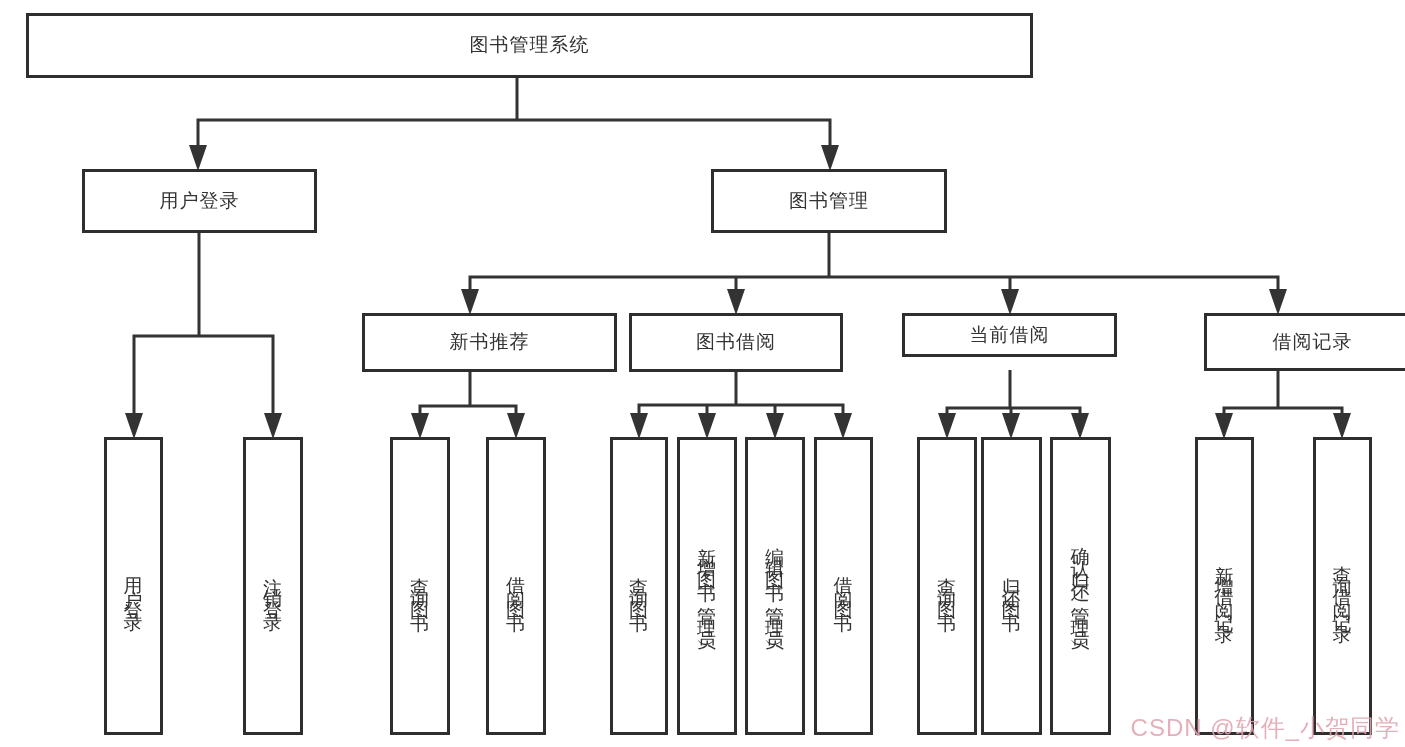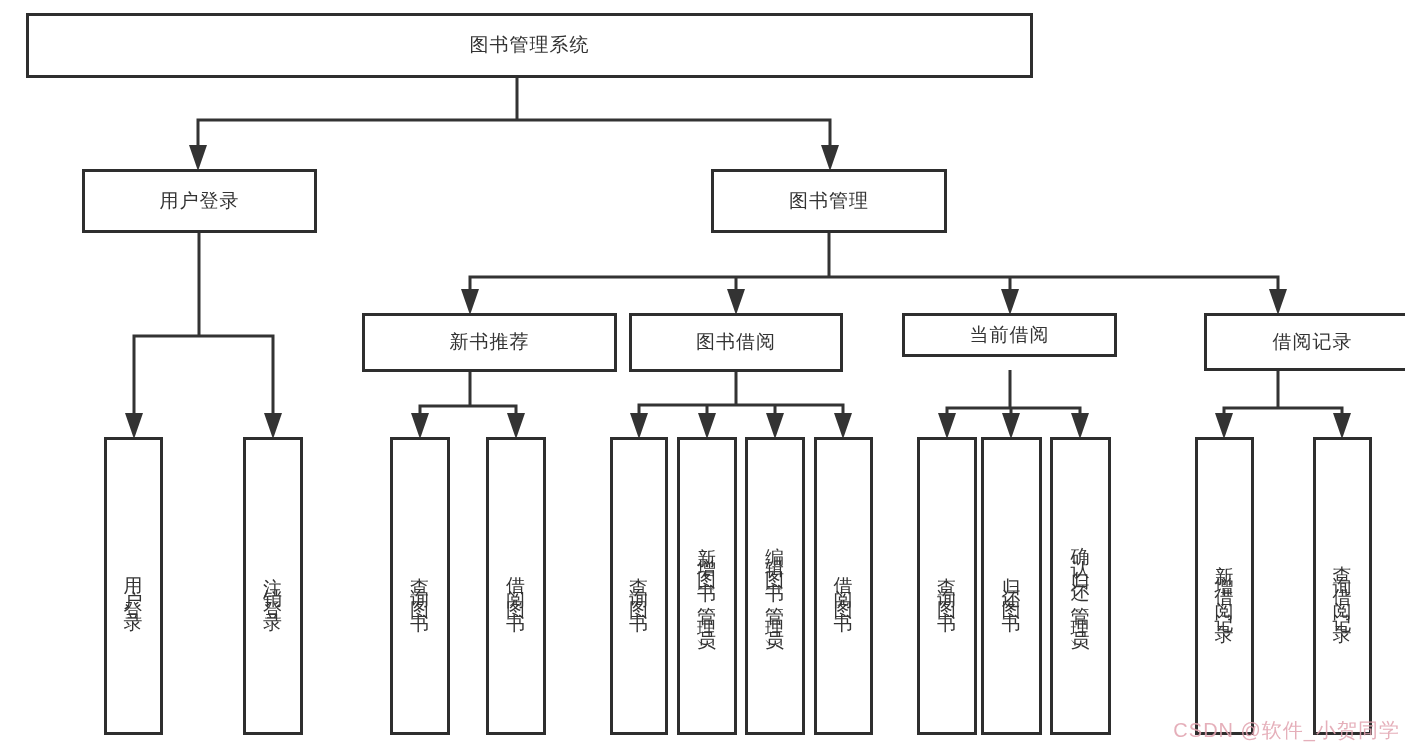--- a/index.html
+++ b/index.html
@@ -24,21 +24,21 @@
   }
   .vbox span {
     writing-mode:vertical-rl;
     text-orientation:mixed;
     letter-spacing:12px;
     line-height:1;
     white-space:nowrap;
   }
   .watermark {
     position:absolute; right:5px; bottom:3px;
-    font-size:20px; letter-spacing:1px;
+    font-size:24px; letter-spacing:1px;
     color:var(--watermark,#e2a5b1);
     opacity:.88; z-index:5;
   }
 </style>
 </head>
 <body>
 
 <div class="canvas">
 
   <svg class="connectors" width="1405" height="747" viewBox="0 0 1405 747">

